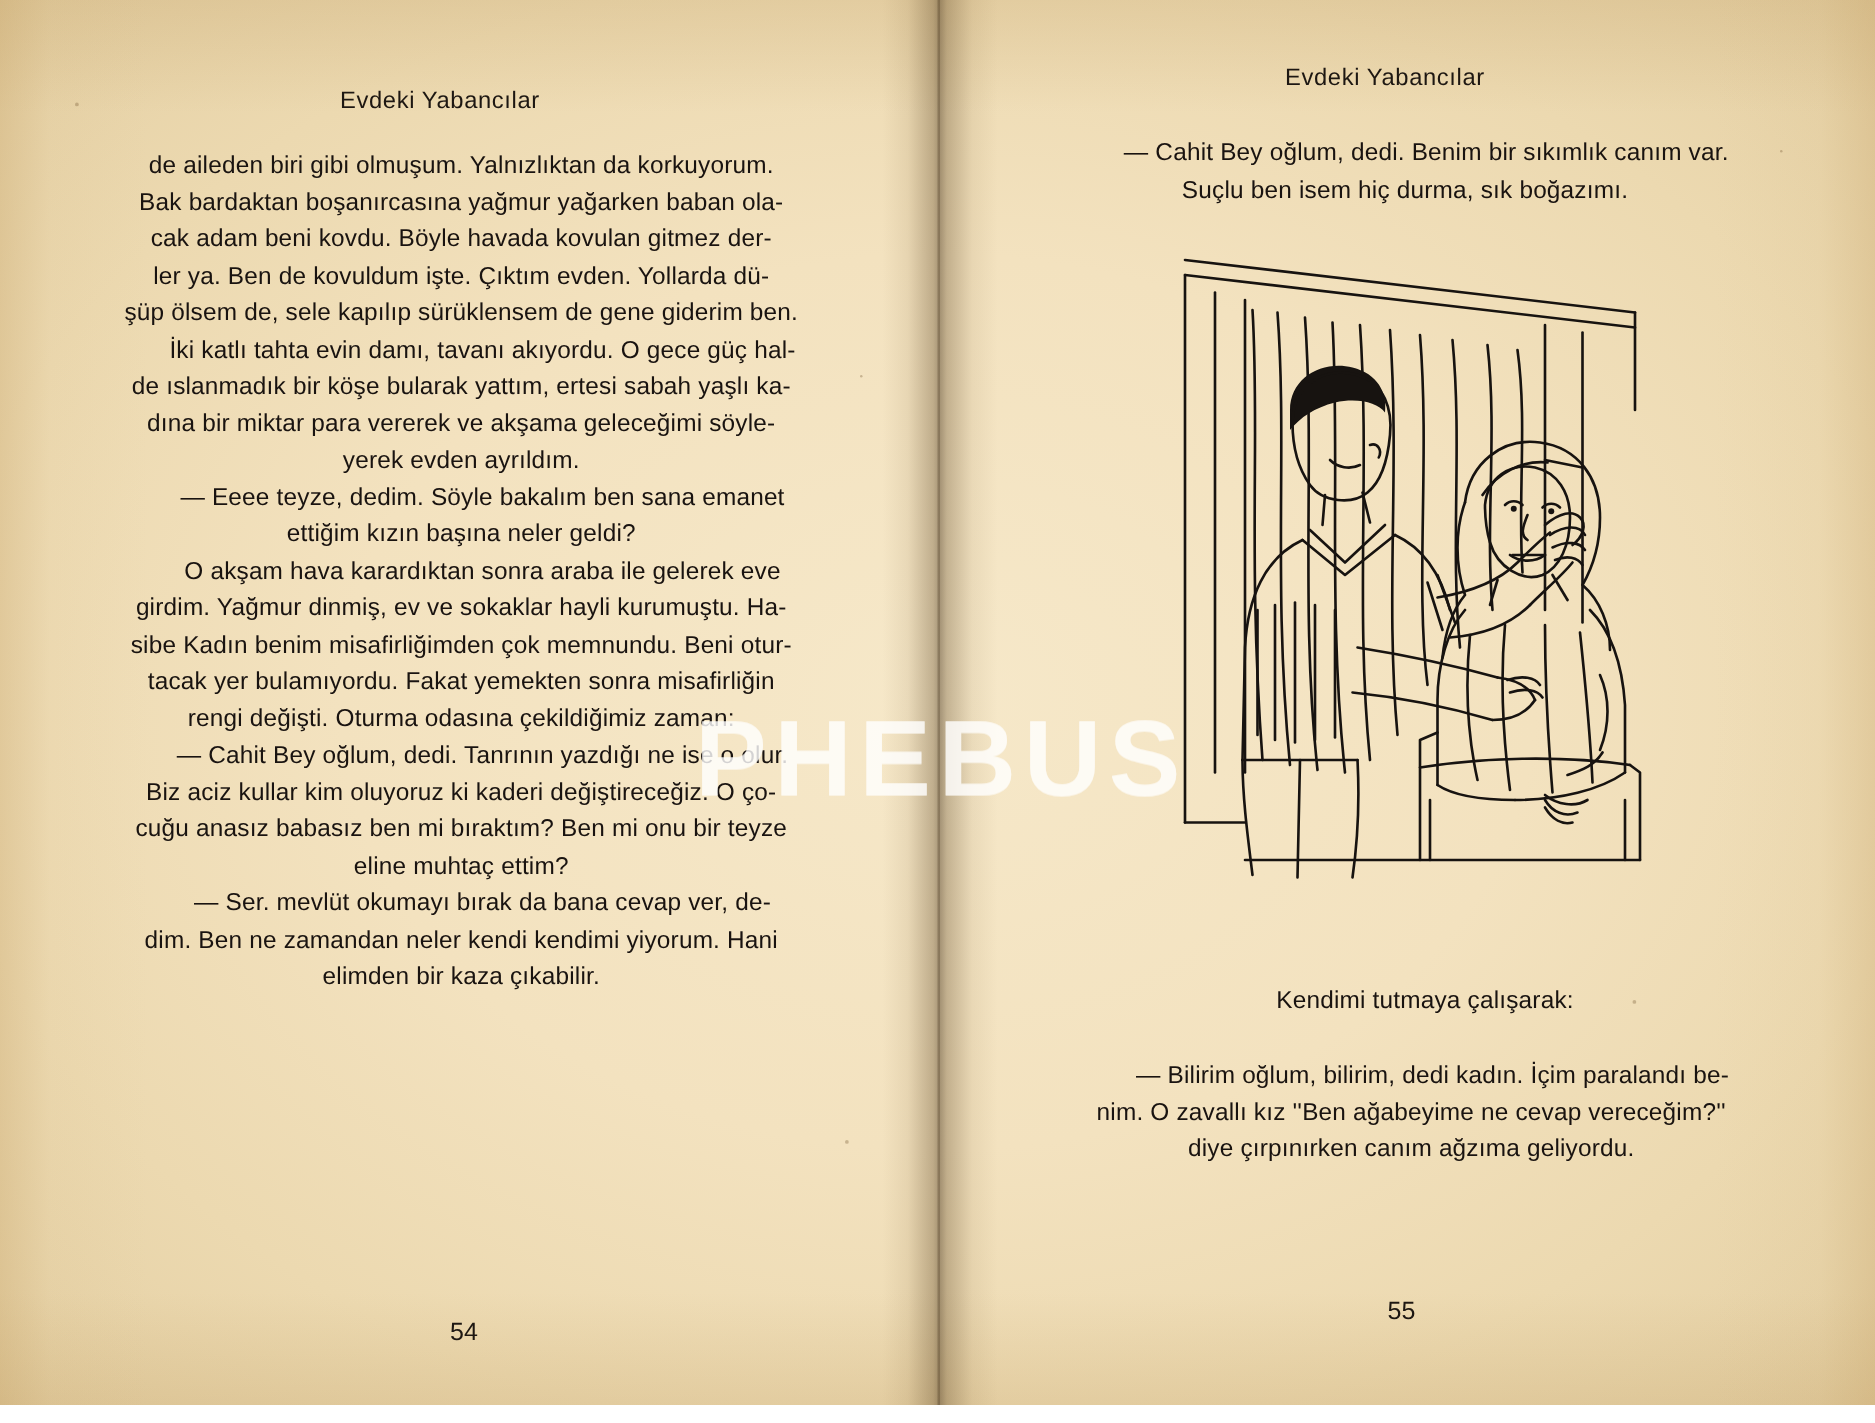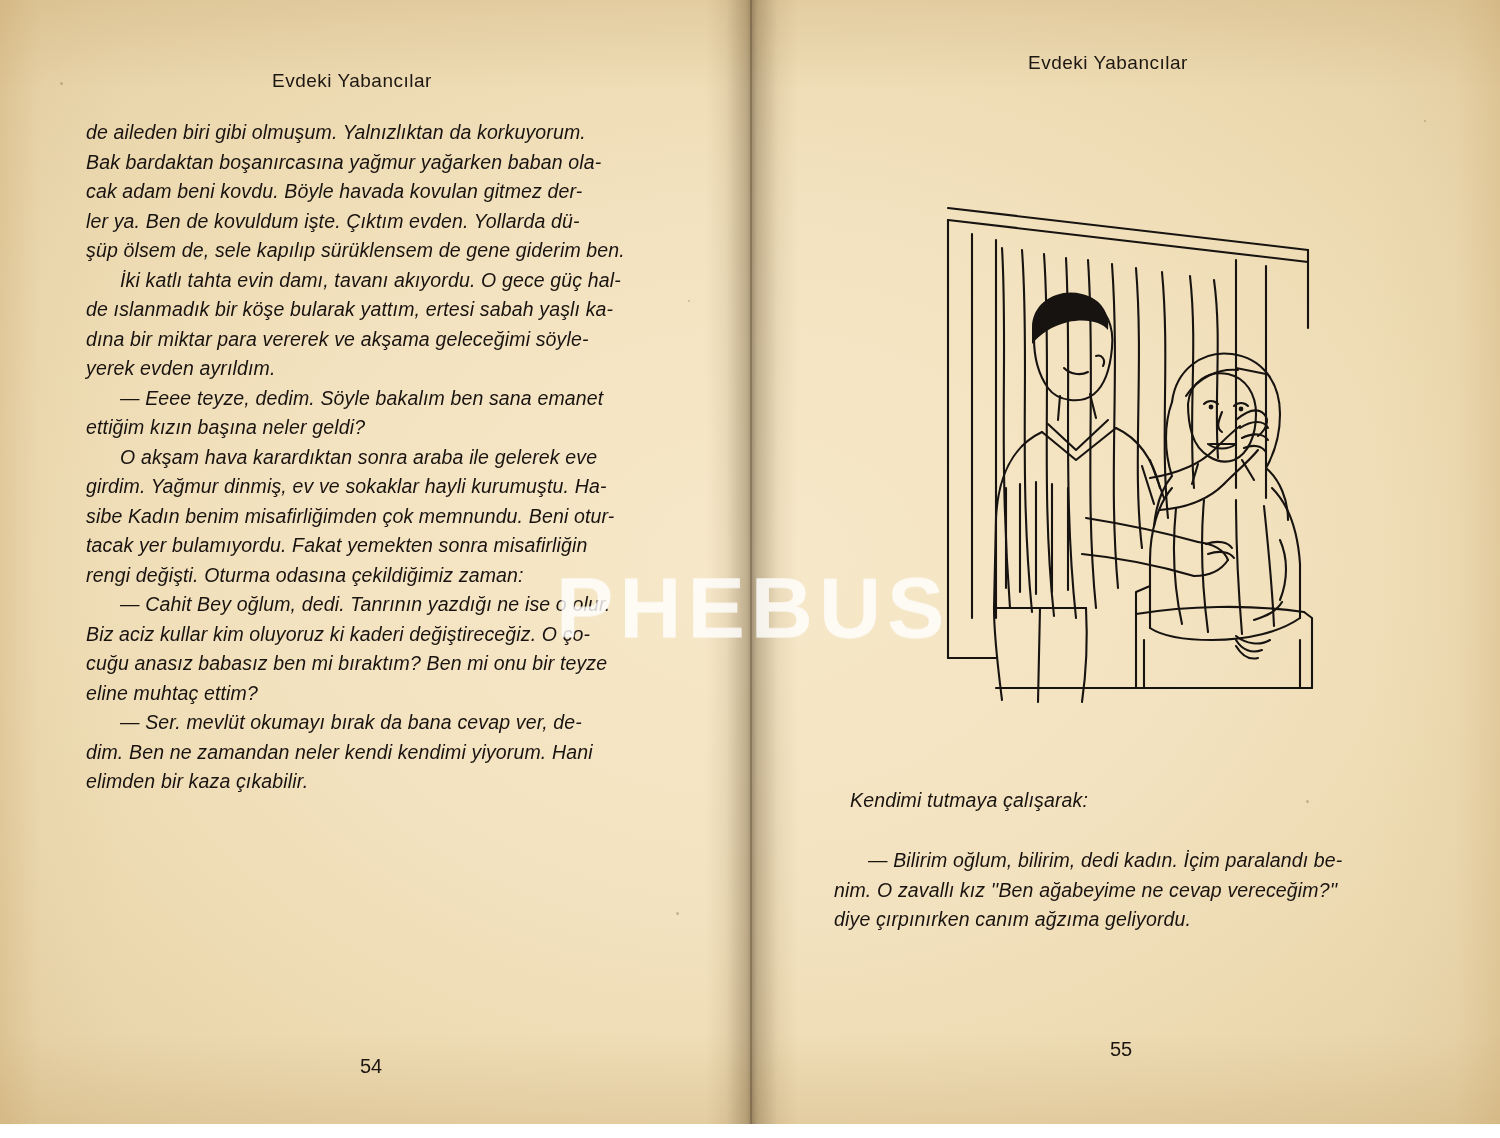--- a/index.html
+++ b/index.html
@@ -70,24 +70,23 @@
     font-weight: 400;
     color: #1d1712;
   }
   .rh-left  { left: 272px; top: 70px; }
 
   .column {
     position: absolute;
     width: 566px;
     font-size: 19.5px;
     line-height: 29.5px;
-    text-align: left;
+    text-align: center;
     color: #191310;
     letter-spacing: 0.15px;
-    font-style: italic;
   }
   .col-left  { left: 86px; top: 118px; }
 
   .para {
     margin: 0 0 0 0;
     white-space: pre-wrap;
   }
   .para + .para { margin-top: 0px; }
   .gap { margin-top: 18px; }
   .indent { text-indent: 34px; }
@@ -171,20 +170,24 @@
 elimden bir kaza çıkabilir.</p>
     </div>
 
     <div class="folio folio-left">54</div>
   </div>
 
   <div class="page page-right">
 
     <div class="running-head" style="left:278px; top:52px;">Evdeki Yabancılar</div>
 
+    <div class="column" style="left:84px; top:108px; width:580px;">
+      <p class="para indent">— Cahit Bey oğlum, dedi. Benim bir sıkımlık canım var.
+Suçlu ben isem hiç durma, sık boğazımı.</p>
+    </div>
 
     <div class="illus" style="left:186px; top:188px;">
       <svg width="380" height="520" viewBox="0 0 380 520" fill="none" stroke="#171310" stroke-width="2.1" stroke-linecap="round" stroke-linejoin="round">
 
         <path d="M12 20 L372 62"></path>
         <path d="M12 32 L372 74"></path>
         <path d="M372 62 L372 140"></path>
         <path d="M12 32 L12 470"></path>
         <path d="M12 470 L60 470"></path>
 

